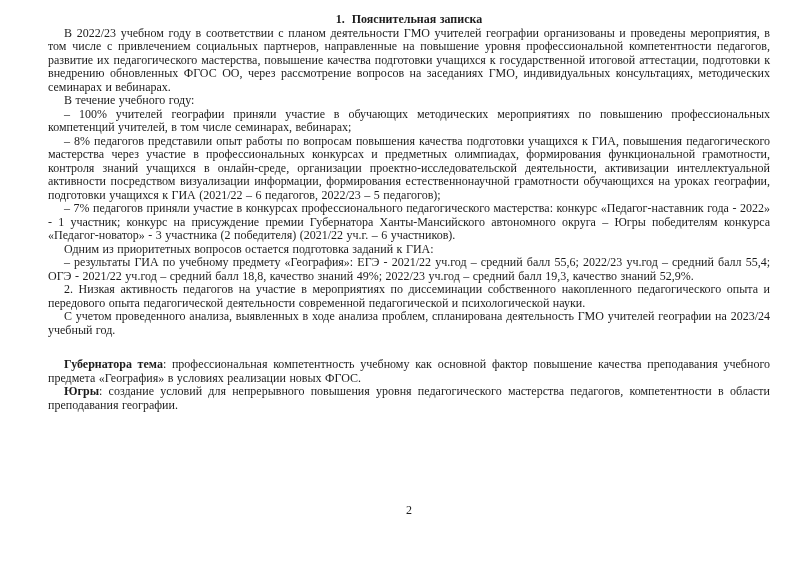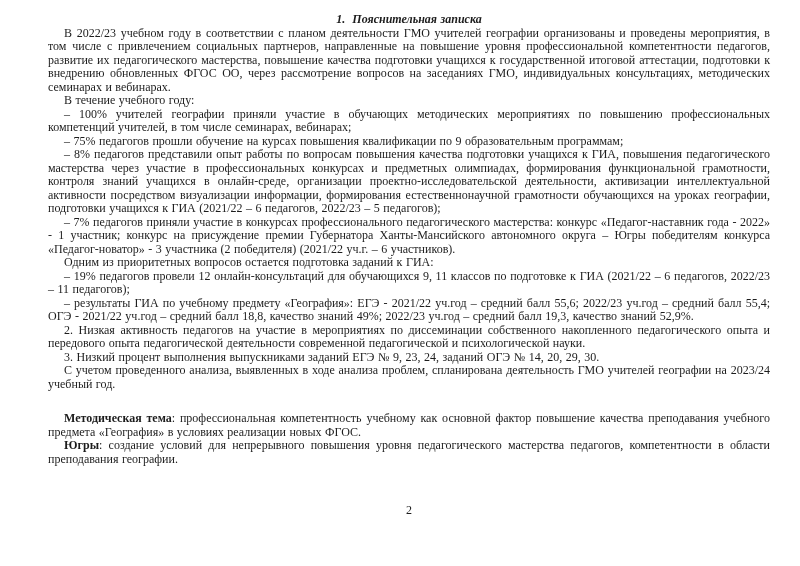--- a/index.html
+++ b/index.html
@@ -27,21 +27,20 @@
   .content p {
     margin: 0;
     text-indent: 16px;
     text-align: justify;
     word-spacing: 0.5px;
   }
   p.heading {
     text-align: center;
     text-indent: 0;
     font-weight: 700;
-    font-style: italic;
   }
   .lead-bold {
     font-weight: 700;
   }
   .blank-gap {
     height: 21px;
   }
   .footer {
     position: absolute;
     top: 504px;
@@ -54,27 +53,24 @@
 </style>
 </head>
 <body>
 
 <div class="page">
   <div class="content">
     <p class="heading">1.&nbsp; Пояснительная записка</p>
     <p>В 2022/23 учебном году в соответствии с планом деятельности ГМО  учителей географии организованы и проведены мероприятия, в том числе с привлечением социальных партнеров, направленные на повышение уровня профессиональной компетентности педагогов, развитие их педагогического мастерства, повышение качества подготовки учащихся к государственной итоговой аттестации, подготовки к внедрению обновленных ФГОС ОО, через рассмотрение вопросов на заседаниях ГМО, индивидуальных консультациях, методических семинарах и вебинарах.</p>
     <p>В течение учебного году:</p>
     <p>– 100% учителей географии приняли участие в обучающих методических мероприятиях по повышению профессиональных компетенций учителей, в том числе семинарах, вебинарах;</p>
-    <p>– 75% педагогов прошли обучение на курсах повышения квалификации по 9 образовательным программам;</p>
     <p>– 8% педагогов представили опыт работы по вопросам повышения качества подготовки учащихся к ГИА, повышения педагогического мастерства через участие в профессиональных конкурсах и предметных олимпиадах, формирования функциональной грамотности, контроля знаний учащихся в онлайн-среде, организации проектно-исследовательской деятельности, активизации интеллектуальной активности посредством визуализации информации, формирования естественнонаучной грамотности обучающихся на уроках географии, подготовки учащихся к ГИА (2021/22 – 6 педагогов, 2022/23 – 5 педагогов);</p>
     <p>– 7% педагогов приняли участие в конкурсах профессионального педагогического мастерства: конкурс «Педагог-наставник года - 2022» - 1 участник; конкурс на присуждение премии Губернатора Ханты-Мансийского автономного округа – Югры победителям конкурса «Педагог-новатор» - 3 участника (2 победителя) (2021/22 уч.г. – 6 участников).</p>
     <p>Одним из приоритетных вопросов остается подготовка заданий к ГИА:</p>
-    <p>– 19% педагогов провели 12 онлайн-консультаций для обучающихся 9, 11 классов по подготовке к ГИА (2021/22 – 6 педагогов, 2022/23 – 11 педагогов);</p>
     <p>– результаты ГИА по учебному предмету «География»: ЕГЭ - 2021/22 уч.год – средний балл 55,6; 2022/23 уч.год – средний балл 55,4; ОГЭ - 2021/22 уч.год – средний балл 18,8, качество знаний 49%; 2022/23 уч.год – средний балл 19,3,  качество знаний 52,9%.</p>
     <p>2. Низкая активность педагогов на участие в мероприятиях по диссеминации собственного накопленного педагогического опыта и передового опыта педагогической деятельности современной педагогической и психологической науки.</p>
-    <p>3. Низкий процент выполнения выпускниками заданий ЕГЭ № 9, 23, 24, заданий ОГЭ № 14, 20, 29, 30.</p>
     <p>С учетом проведенного анализа, выявленных в ходе анализа проблем, спланирована деятельность ГМО учителей географии на 2023/24 учебный год.</p>
     <div class="blank-gap"></div>
-    <p><span class="lead-bold">Методическая тема</span><span>: профессиональная компетентность учебному как основной фактор повышение качества преподавания учебного предмета «География» в условиях реализации новых ФГОС.</span></p>
+    <p><span class="lead-bold">Губернатора тема</span><span>: профессиональная компетентность учебному как основной фактор повышение качества преподавания учебного предмета «География» в условиях реализации новых ФГОС.</span></p>
     <p><span class="lead-bold">Югры</span><span>: создание условий для непрерывного повышения уровня педагогического мастерства педагогов, компетентности в области преподавания географии.</span></p>
   </div>
   <div class="footer">2</div>
 </div>
 
 </body></html>

